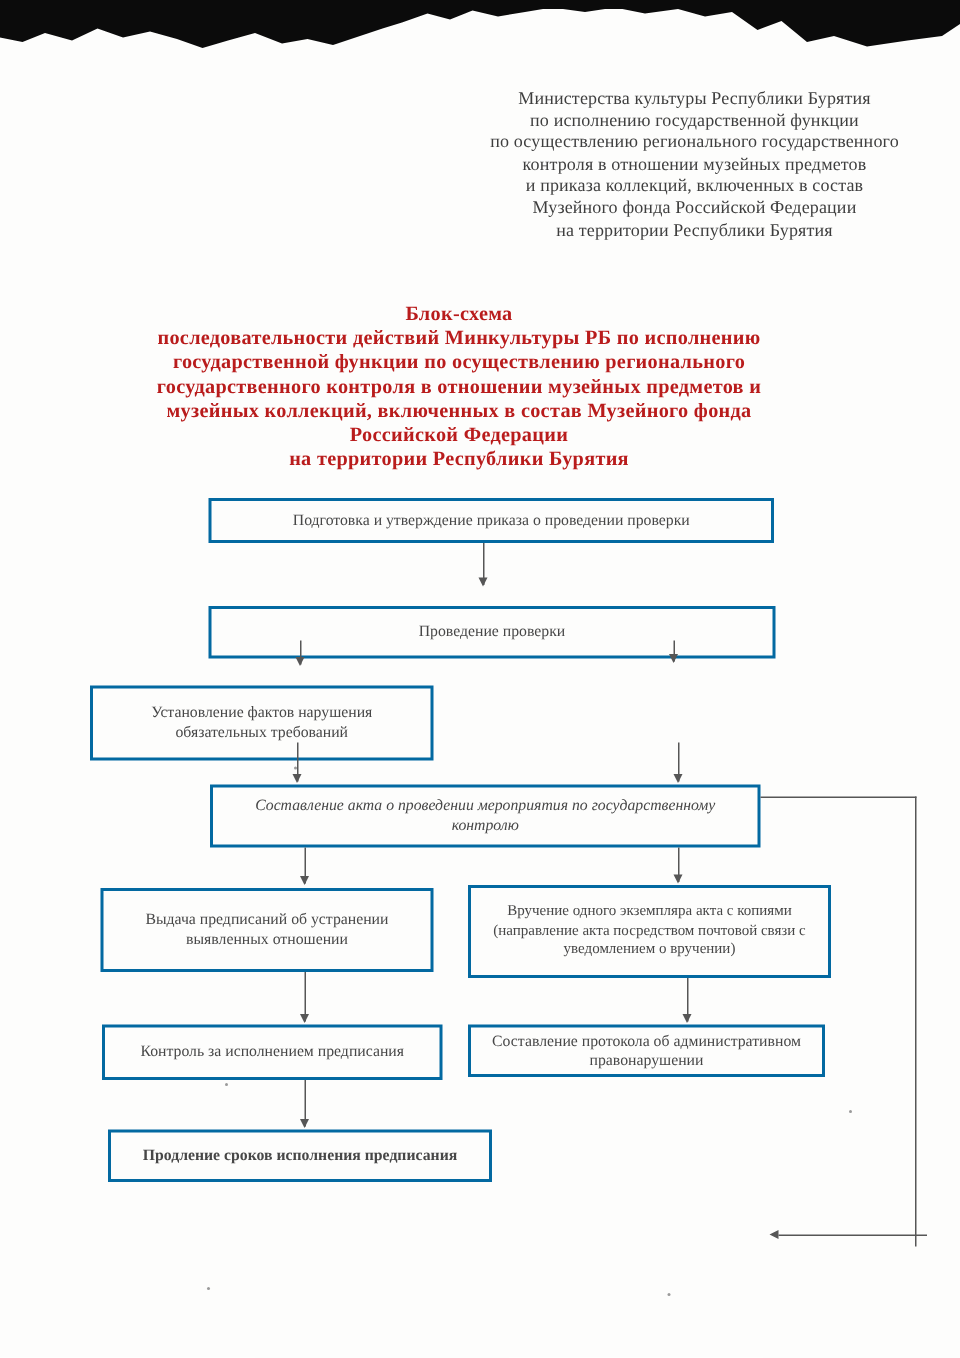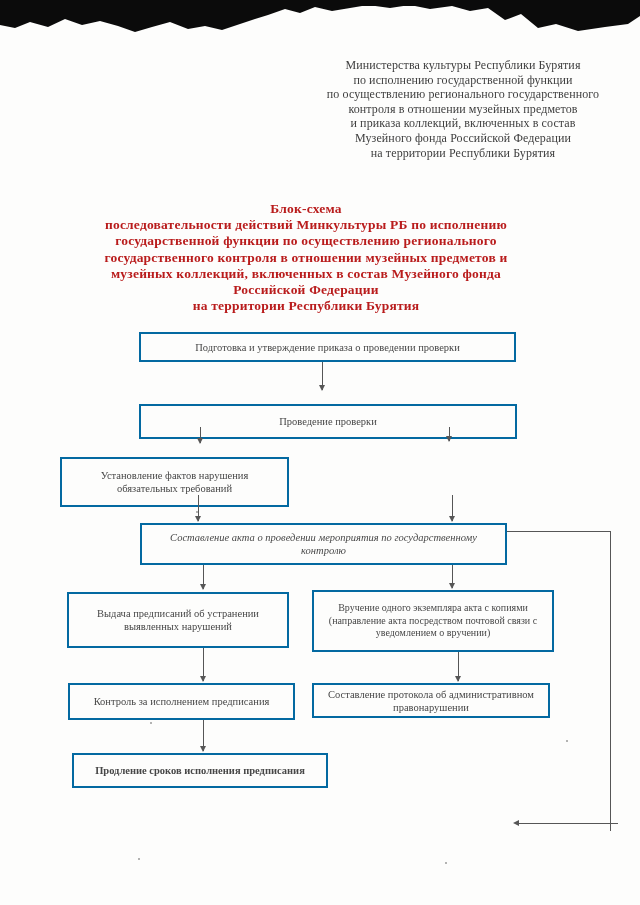--- a/index.html
+++ b/index.html
@@ -94,21 +94,21 @@
   <div class="fc-box b2">
     <span class="inner">Проведение проверки</span>
   </div>
   <div class="fc-box b3">
     <span class="inner">Установление фактов нарушения обязательных требований</span>
   </div>
   <div class="fc-box b5">
     <span class="inner">Составление акта о проведении мероприятия по государственному контролю</span>
   </div>
   <div class="fc-box b6">
-    <span class="inner">Выдача предписаний об устранении выявленных нарушений</span>
+    <span class="inner">Выдача предписаний об устранении выявленных отношении</span>
   </div>
   <div class="fc-box b7">
     <span class="inner">Вручение одного экземпляра акта с копиями (направление акта посредством почтовой связи с уведомлением о вручении)</span>
   </div>
   <div class="fc-box b8">
     <span class="inner">Контроль за исполнением предписания</span>
   </div>
   <div class="fc-box b9">
     <span class="inner">Составление протокола об административном правонарушении</span>
   </div>

